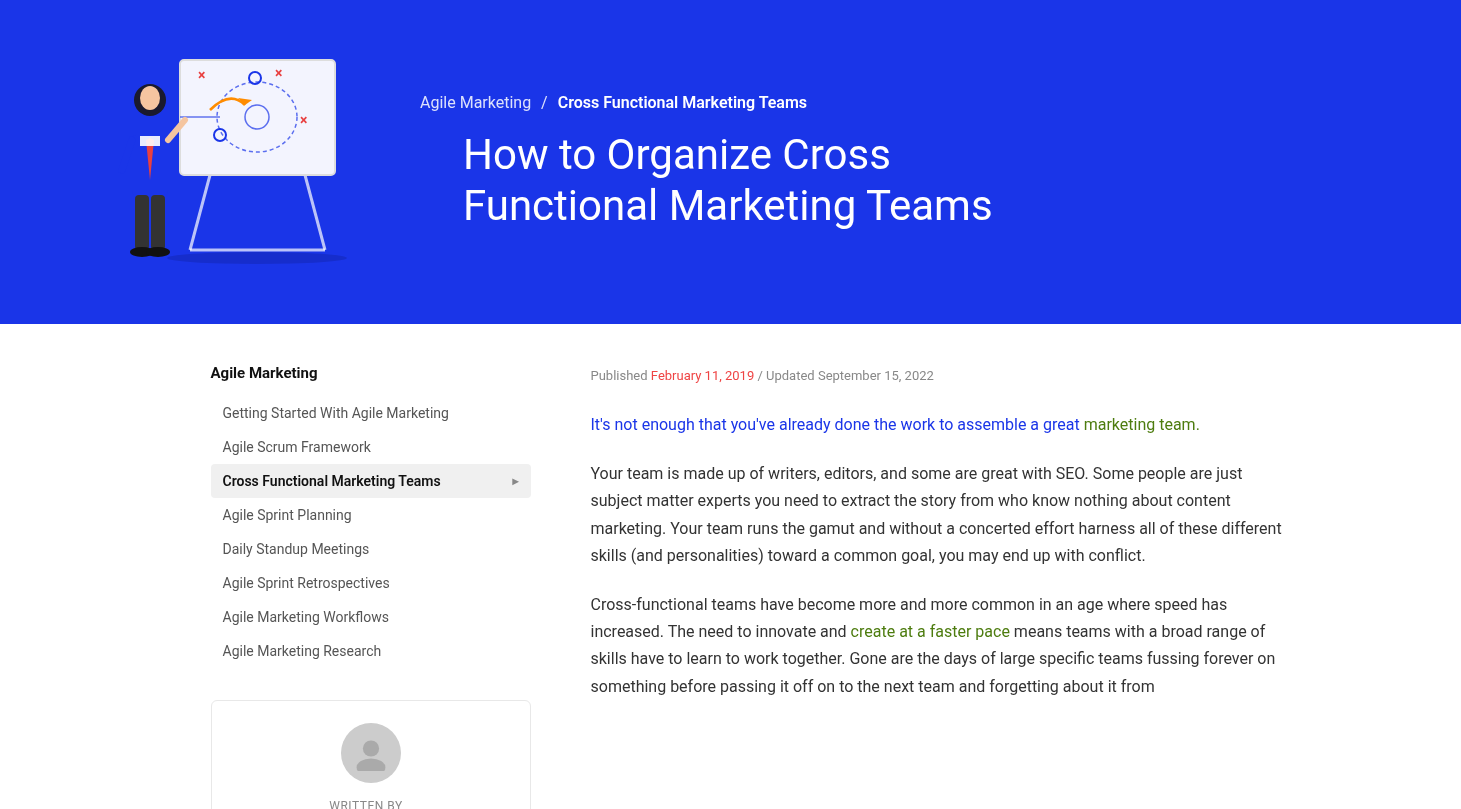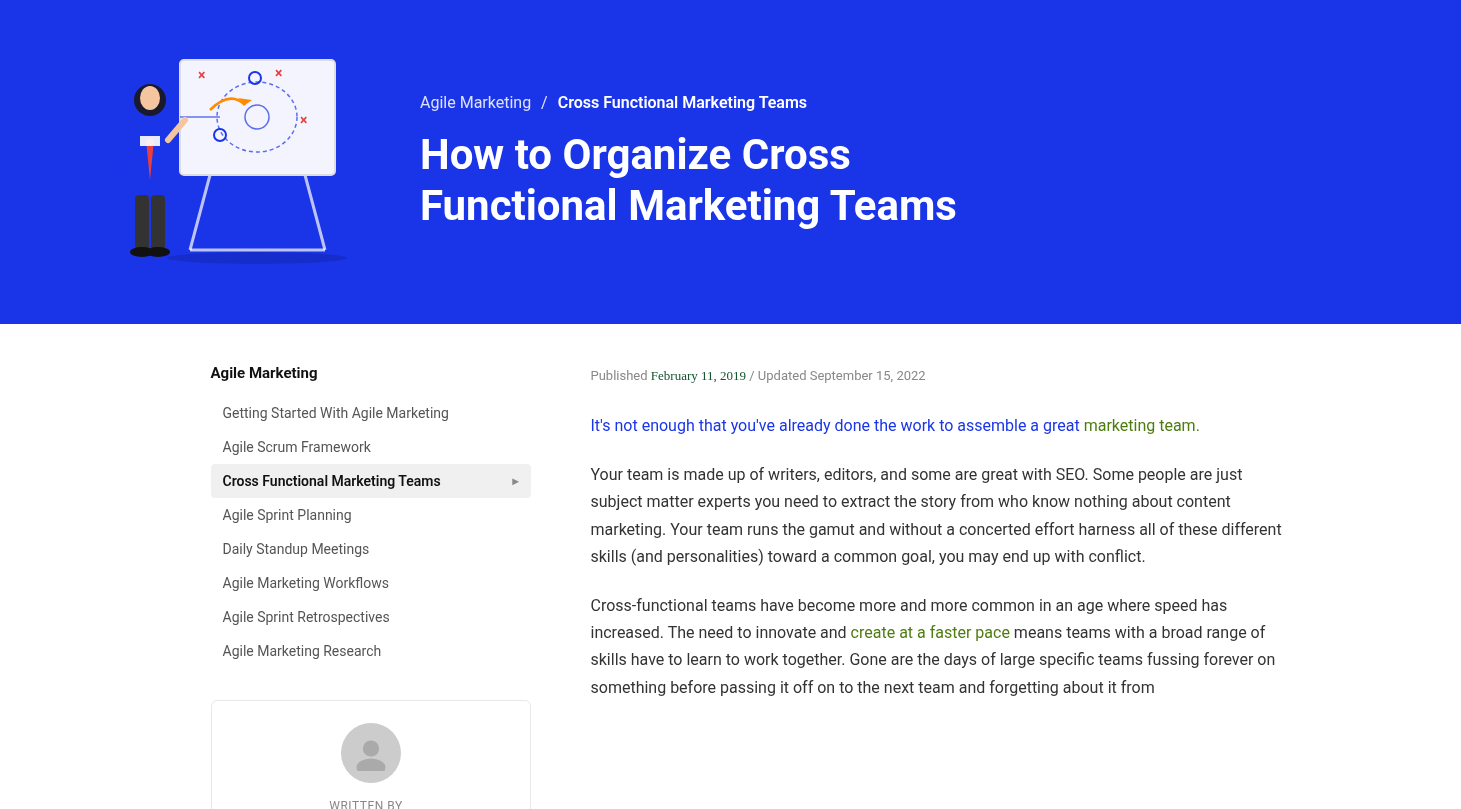--- a/index.html
+++ b/index.html
@@ -26,23 +26,24 @@
       color: rgba(255,255,255,0.85);
       font-size: 16px;
       margin-bottom: 18px;
     }
     .breadcrumb a { color: rgba(255,255,255,0.85); text-decoration: none; }
     .breadcrumb .sep { margin: 0 6px; }
     .breadcrumb .current { color: #fff; font-weight: 600; }
     .hero-title {
       color: #fff;
       font-size: 42px;
-      font-weight: 700;
+      font-weight: 400;
       line-height: 1.2;
       max-width: 600px;
+      margin-left: 43px;
     }
 
     
     .main-layout {
       display: flex;
       max-width: 1200px;
       margin: 0 auto;
       padding: 40px 40px 60px 80px;
       gap: 60px;
     }
@@ -105,21 +106,21 @@
       justify-content: center;
       flex-shrink: 0;
     }
     .author-avatar svg { width: 36px; height: 36px; fill: #888; }
     .author-label { font-size: 12px; color: #888; text-transform: uppercase; letter-spacing: 0.5px; }
     .author-name { font-size: 18px; font-weight: 700; color: #111; margin-top: 18px; }
 
     
     .content { flex: 1; min-width: 0; padding-top: 4px; }
     .meta-line { font-size: 13px; color: #888; margin-bottom: 28px; }
-    .meta-line .date { color: #14532d; font-family: Liberation Serif, serif; }
+    .meta-line .date { color: #ef4444; }
     .content-body { font-size: 16px; line-height: 1.7; color: #333; }
     .content-body p { margin-bottom: 22px; }
     .content-body a { color: #4d7c0f; text-decoration: none; }
     .intro-para { color: #1a35e8; }
   </style>
 </head>
 <body>
 
 <header class="hero">
 
@@ -196,24 +197,24 @@
       <li class="active">
         <a href="#">Cross Functional Marketing Teams <span class="chevron">▸</span></a>
       </li>
       <li>
         <a href="#">Agile Sprint Planning</a>
       </li>
       <li>
         <a href="#">Daily Standup Meetings</a>
       </li>
       <li>
+        <a href="#">Agile Sprint Retrospectives</a>
+      </li>
+      <li>
         <a href="#">Agile Marketing Workflows</a>
-      </li>
-      <li>
-        <a href="#">Agile Sprint Retrospectives</a>
       </li>
       <li>
         <a href="#">Agile Marketing Research</a>
       </li>
     </ul>
 
     <div class="author-box">
       <div class="author-avatar">
         <svg viewBox="0 0 40 40" xmlns="http://www.w3.org/2000/svg">
           <circle cx="20" cy="15" r="9" fill="#aaa"></circle>

